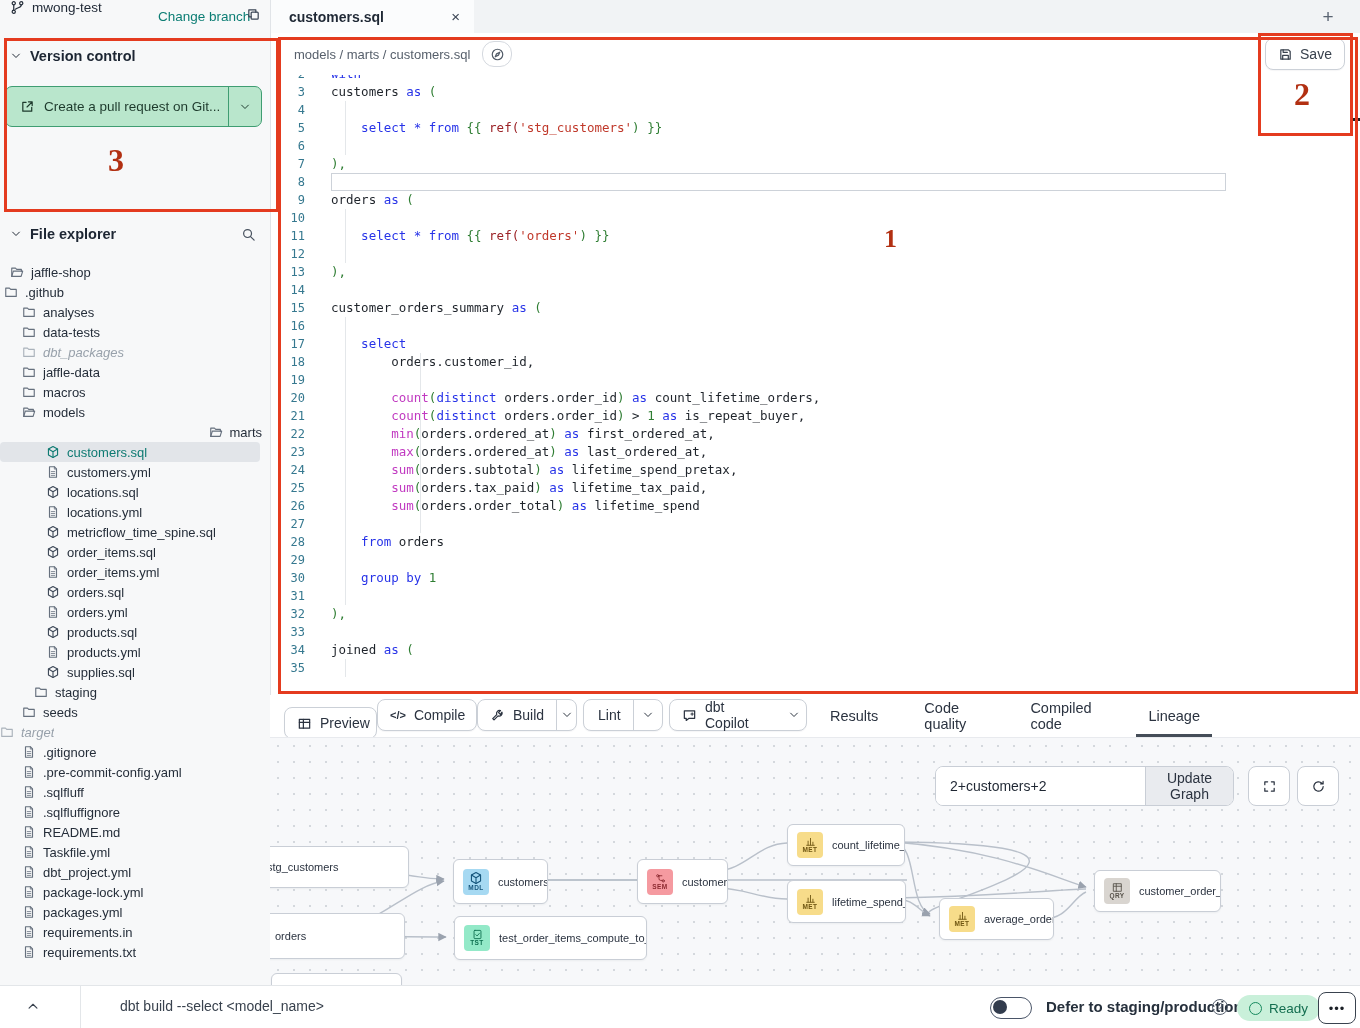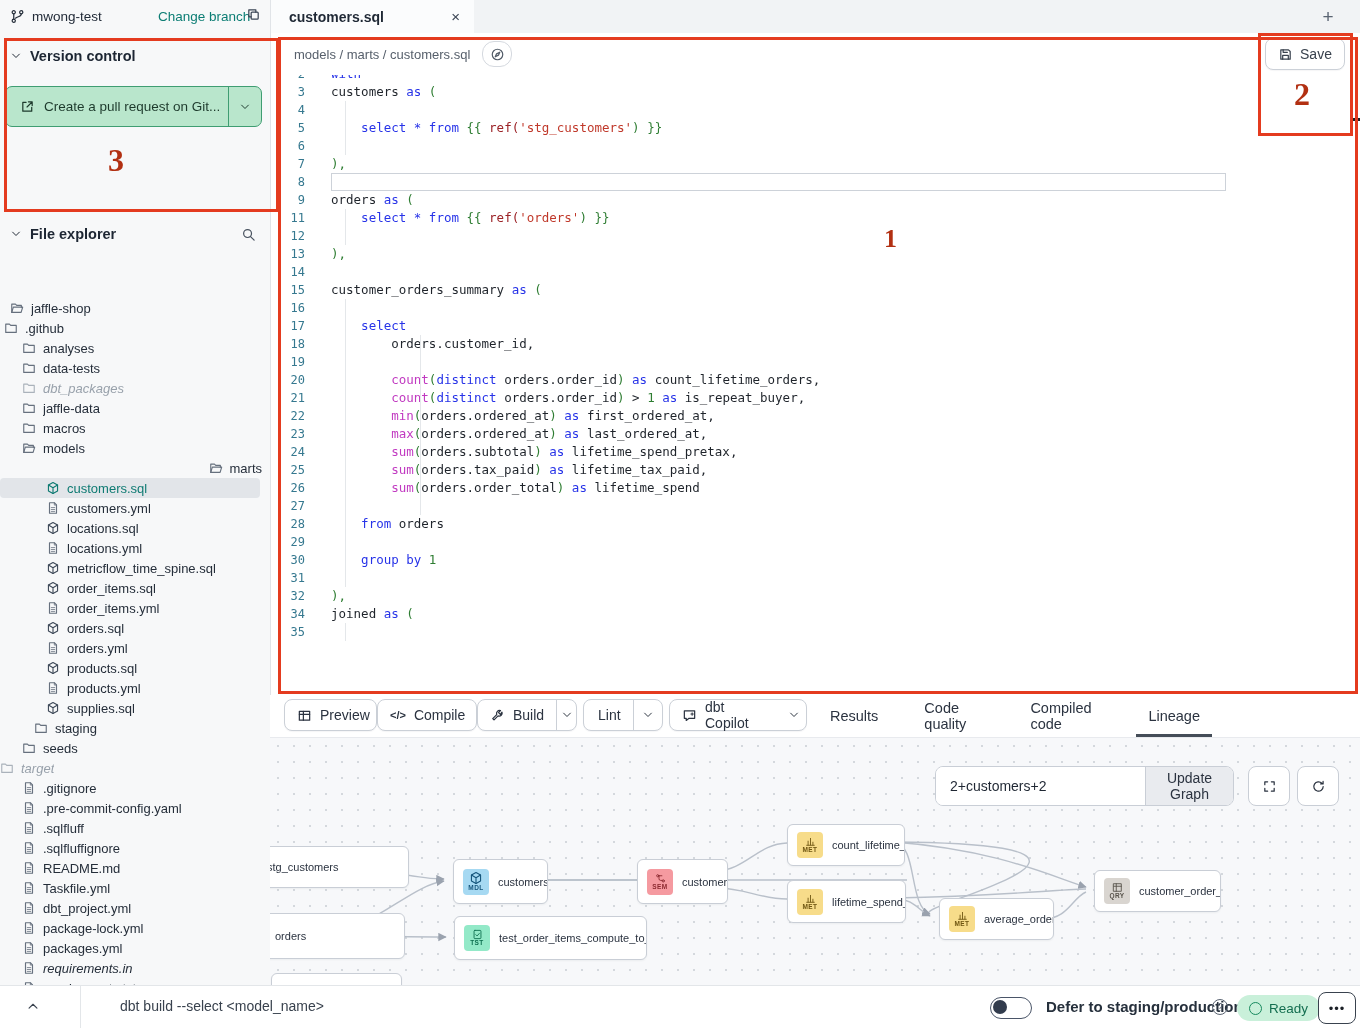--- a/index.html
+++ b/index.html
@@ -1,20 +1,20 @@
 <!DOCTYPE html>
 <html><head>
 <meta charset="utf-8">
 <style>
   html,body{margin:0;padding:0;background:#e9ebee;}
   #app{position:relative;width:1360px;height:1028px;background:#fff;overflow:hidden;
        font-family:"Liberation Sans",sans-serif;color:#252e3a;}
   
   #topbar{position:absolute;left:0;top:0;width:1360px;height:33px;background:#f7f8f9;border-bottom:1px solid #e1e4e8;}
-  #branch-area{position:absolute;left:10px;top:0;height:33px;display:flex;align-items:center;gap:7px;}
+  #branch-area{position:absolute;left:10px;top:0;height:33px;display:flex;gap:7px;}
   #branch-name{font-size:13.5px;color:#222b38;}
   #change-branch{position:absolute;left:158px;top:0;height:33px;display:flex;align-items:center;
                  color:#0c7d74;font-size:13.5px;cursor:pointer;}
   #copy-btn{position:absolute;left:246px;top:7px;color:#3a4454;}
   #edit-tab{position:absolute;left:270px;top:0;width:203px;height:33px;background:#fbfcfd;
             border-left:1px solid #e1e4e8;border-right:1px solid #e1e4e8;display:flex;align-items:center;}
   #edit-tab .title{font-size:14px;font-weight:700;color:#1f2835;margin-left:18px;}
   #edit-tab .close{margin-left:auto;margin-right:14px;color:#3a4454;font-size:15px;line-height:1;}
   #tabbar-rest{position:absolute;left:474px;top:0;right:0;height:33px;background:#f1f3f5;}
   #new-tab{position:absolute;right:12px;top:0;height:33px;width:40px;display:flex;align-items:center;justify-content:center;
@@ -23,21 +23,21 @@
   #sidebar{position:absolute;left:0;top:33px;width:270px;height:952px;background:#f7f8f9;border-right:1px solid #e0e3e8;}
   .section-head{display:flex;align-items:center;gap:8px;font-size:14.5px;font-weight:700;color:#1d2633;}
   #vc-head{position:absolute;left:10px;top:15px;}
   #pr-btn{position:absolute;left:5px;top:53px;width:255px;height:39px;border:1px solid #3f9d72;border-radius:7px;
           background:#b9e6cc;display:flex;align-items:stretch;overflow:hidden;text-align:center;}
   #pr-btn .main{flex:1;display:flex;align-items:center;gap:9px;padding-left:14px;color:#1d3a2c;font-size:13.5px;
                 white-space:nowrap;overflow:hidden;}
   #pr-btn .split{width:32px;border-left:1px solid #3f9d72;display:flex;align-items:center;justify-content:center;color:#1d3a2c;}
   #fe-head{position:absolute;left:10px;top:193px;width:250px;}
   #fe-search{margin-left:auto;margin-right:4px;color:#48525f;}
-  #file-tree{position:absolute;left:0;top:229px;width:270px;margin-top:36px;}
+  #file-tree{position:absolute;left:0;top:229px;width:270px;}
   .tree-row{height:20px;display:flex;align-items:center;gap:7px;font-size:13px;color:#252e3a;padding-right:8px;}
   .tree-row .ticon{display:flex;color:#66707e;flex:none;}
   .tree-row.model .ticon{color:#3f4a59;}
   .tree-row.muted{color:#98a1ab;font-style:italic;}
   .tree-row.muted .ticon{color:#aab2bb;}
   .tree-row.sel{background:#e2e5e9;border-radius:4px;margin-right:10px;}
   .tree-row.sel .lbl{color:#0e7a72;}
   .tree-row.sel .ticon{color:#0e7a72;}
   .tree-row .lbl{white-space:nowrap;overflow:hidden;text-overflow:ellipsis;}
   
@@ -474,21 +474,21 @@
         </div>
         <div class="tree-row" style="padding-left: 22px;">
           <span class="ticon">
             <svg class="i" width="14" height="14" viewBox="0 0 16 16" fill="none" stroke="currentColor" stroke-width="1.3" stroke-linecap="round" stroke-linejoin="round">
               <path d="M4 2h5.5L12 4.5V14H4z"></path>
               <path d="M9.5 2v2.7H12M6 7.5h4M6 9.7h4M6 11.9h4" stroke-width="0.9"></path>
             </svg>
           </span>
           <span class="lbl">packages.yml</span>
         </div>
-        <div class="tree-row" style="padding-left: 22px; font-style: italic;">
+        <div class="tree-row" style="padding-left: 22px;">
           <span class="ticon">
             <svg class="i" width="14" height="14" viewBox="0 0 16 16" fill="none" stroke="currentColor" stroke-width="1.3" stroke-linecap="round" stroke-linejoin="round">
               <path d="M4 2h5.5L12 4.5V14H4z"></path>
               <path d="M9.5 2v2.7H12M6 7.5h4M6 9.7h4M6 11.9h4" stroke-width="0.9"></path>
             </svg>
           </span>
           <span class="lbl">requirements.in</span>
         </div>
         <div class="tree-row" style="padding-left: 22px;">
           <span class="ticon">
@@ -525,20 +525,21 @@
     </div>
     <div id="code-lines">
         <div class="cline"><span class="num">2</span><span class="ctext"><span class="seg-kw">with</span></span></div>
         <div class="cline"><span class="num">3</span><span class="ctext"><span class="seg-tx">customers </span><span class="seg-kw">as </span><span class="seg-pn">(</span></span></div>
         <div class="cline"><span class="guide" style="left: 74px;"></span><span class="num">4</span><span class="ctext"></span></div>
         <div class="cline"><span class="guide" style="left: 74px;"></span><span class="num">5</span><span class="ctext"><span class="seg-tx">    </span><span class="seg-kw">select </span><span class="seg-kw">* </span><span class="seg-kw">from </span><span class="seg-pn">{{ </span><span class="seg-rf">ref(</span><span class="seg-st">'stg_customers'</span><span class="seg-pn">) }}</span></span></div>
         <div class="cline"><span class="guide" style="left: 74px;"></span><span class="num">6</span><span class="ctext"></span></div>
         <div class="cline"><span class="num">7</span><span class="ctext"><span class="seg-pn">),</span></span></div>
         <div class="cline"><span class="cursor-box"></span><span class="num">8</span><span class="ctext"></span></div>
         <div class="cline"><span class="num">9</span><span class="ctext"><span class="seg-tx">orders </span><span class="seg-kw">as </span><span class="seg-pn">(</span></span></div>
+        <div class="cline"><span class="guide" style="left: 74px;"></span><span class="num">10</span><span class="ctext"></span></div>
         <div class="cline"><span class="guide" style="left: 74px;"></span><span class="num">11</span><span class="ctext"><span class="seg-tx">    </span><span class="seg-kw">select </span><span class="seg-kw">* </span><span class="seg-kw">from </span><span class="seg-pn">{{ </span><span class="seg-rf">ref(</span><span class="seg-st">'orders'</span><span class="seg-pn">) }}</span></span></div>
         <div class="cline"><span class="guide" style="left: 74px;"></span><span class="num">12</span><span class="ctext"></span></div>
         <div class="cline"><span class="num">13</span><span class="ctext"><span class="seg-pn">),</span></span></div>
         <div class="cline"><span class="num">14</span><span class="ctext"></span></div>
         <div class="cline"><span class="num">15</span><span class="ctext"><span class="seg-tx">customer_orders_summary </span><span class="seg-kw">as </span><span class="seg-pn">(</span></span></div>
         <div class="cline"><span class="guide" style="left: 74px;"></span><span class="num">16</span><span class="ctext"></span></div>
         <div class="cline"><span class="guide" style="left: 74px;"></span><span class="num">17</span><span class="ctext"><span class="seg-tx">    </span><span class="seg-kw">select</span></span></div>
         <div class="cline"><span class="guide" style="left: 74px;"></span><span class="guide" style="left: 149px;"></span><span class="num">18</span><span class="ctext"><span class="seg-tx">        orders.customer_id,</span></span></div>
         <div class="cline"><span class="guide" style="left: 74px;"></span><span class="guide" style="left: 149px;"></span><span class="num">19</span><span class="ctext"></span></div>
         <div class="cline"><span class="guide" style="left: 74px;"></span><span class="guide" style="left: 149px;"></span><span class="num">20</span><span class="ctext"><span class="seg-tx">        </span><span class="seg-fn">count</span><span class="seg-pn">(</span><span class="seg-kw">distinct </span><span class="seg-tx">orders.order_id</span><span class="seg-pn">) </span><span class="seg-kw">as </span><span class="seg-tx">count_lifetime_orders,</span></span></div>
@@ -547,29 +548,30 @@
         <div class="cline"><span class="guide" style="left: 74px;"></span><span class="guide" style="left: 149px;"></span><span class="num">23</span><span class="ctext"><span class="seg-tx">        </span><span class="seg-fn">max</span><span class="seg-pn">(</span><span class="seg-tx">orders.ordered_at</span><span class="seg-pn">) </span><span class="seg-kw">as </span><span class="seg-tx">last_ordered_at,</span></span></div>
         <div class="cline"><span class="guide" style="left: 74px;"></span><span class="guide" style="left: 149px;"></span><span class="num">24</span><span class="ctext"><span class="seg-tx">        </span><span class="seg-fn">sum</span><span class="seg-pn">(</span><span class="seg-tx">orders.subtotal</span><span class="seg-pn">) </span><span class="seg-kw">as </span><span class="seg-tx">lifetime_spend_pretax,</span></span></div>
         <div class="cline"><span class="guide" style="left: 74px;"></span><span class="guide" style="left: 149px;"></span><span class="num">25</span><span class="ctext"><span class="seg-tx">        </span><span class="seg-fn">sum</span><span class="seg-pn">(</span><span class="seg-tx">orders.tax_paid</span><span class="seg-pn">) </span><span class="seg-kw">as </span><span class="seg-tx">lifetime_tax_paid,</span></span></div>
         <div class="cline"><span class="guide" style="left: 74px;"></span><span class="guide" style="left: 149px;"></span><span class="num">26</span><span class="ctext"><span class="seg-tx">        </span><span class="seg-fn">sum</span><span class="seg-pn">(</span><span class="seg-tx">orders.order_total</span><span class="seg-pn">) </span><span class="seg-kw">as </span><span class="seg-tx">lifetime_spend</span></span></div>
         <div class="cline"><span class="guide" style="left: 74px;"></span><span class="guide" style="left: 149px;"></span><span class="num">27</span><span class="ctext"></span></div>
         <div class="cline"><span class="guide" style="left: 74px;"></span><span class="num">28</span><span class="ctext"><span class="seg-tx">    </span><span class="seg-kw">from </span><span class="seg-tx">orders</span></span></div>
         <div class="cline"><span class="guide" style="left: 74px;"></span><span class="num">29</span><span class="ctext"></span></div>
         <div class="cline"><span class="guide" style="left: 74px;"></span><span class="num">30</span><span class="ctext"><span class="seg-tx">    </span><span class="seg-kw">group by </span><span class="seg-nm">1</span></span></div>
         <div class="cline"><span class="guide" style="left: 74px;"></span><span class="num">31</span><span class="ctext"></span></div>
         <div class="cline"><span class="num">32</span><span class="ctext"><span class="seg-pn">),</span></span></div>
+        <div class="cline"><span class="num">33</span><span class="ctext"></span></div>
         <div class="cline"><span class="num">34</span><span class="ctext"><span class="seg-tx">joined </span><span class="seg-kw">as </span><span class="seg-pn">(</span></span></div>
         <div class="cline"><span class="guide" style="left: 74px;"></span><span class="num">35</span><span class="ctext"></span></div>
       </div>
 
   </main>
   <div id="mm-dash"></div>
 
   <div id="toolbar">
-    <div class="tbtn" style="left:14px;width:91px;">
+    <div class="tbtn" style="left:14px;width:91px;margin-top:8px;">
       <span class="ic">
           <svg class="i" width="15" height="15" viewBox="0 0 16 16" fill="none" stroke="currentColor" stroke-width="1.3" stroke-linecap="round" stroke-linejoin="round">
             <rect x="2.5" y="3.5" width="11" height="9.5"></rect>
             <path d="M2.5 6.7h11M6.8 3.5v9.5"></path>
           </svg>
         </span>
       <span class="tl">Preview</span>
     </div>
     <div class="tbtn" style="left:107px;width:98px;">
       <span class="ic" style="font-size:11px;font-weight:700;">&lt;/&gt;</span>

